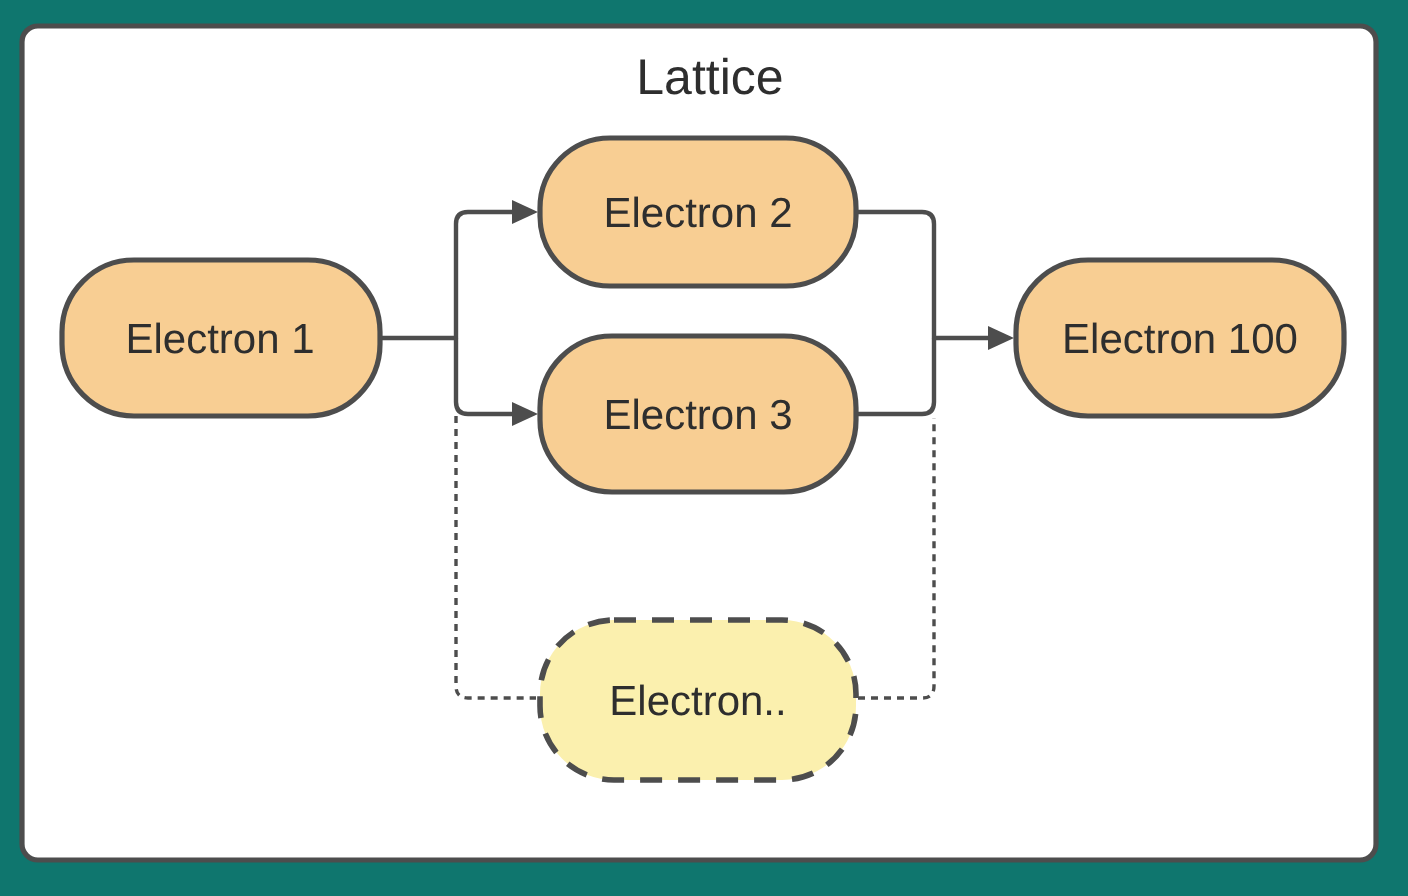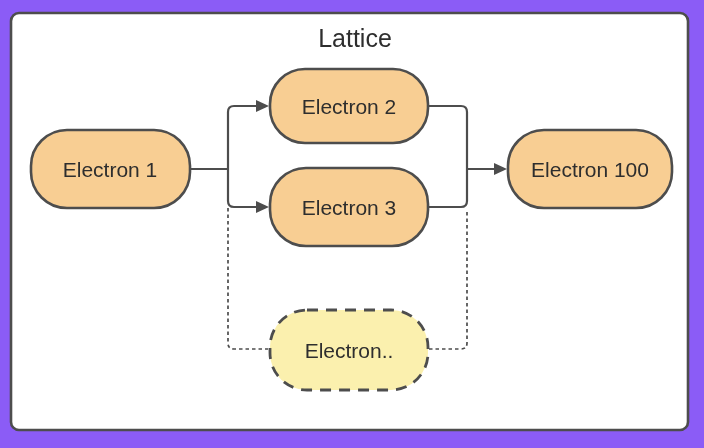--- a/index.html
+++ b/index.html
@@ -5,21 +5,21 @@
   html, body {
     margin: 0;
     padding: 0;
     background: #FFFFFF;
     font-family: "Liberation Sans", sans-serif;
   }
   .stage {
     position: relative;
     width: 704px;
     height: 448px;
-    background: #8b5cf6;
+    background: #0f766e;
     overflow: hidden;
   }
   svg { display: block; }
   .shape {
     stroke: #4D4D4D;
     stroke-width: 2.6;
   }
   .shape.dashed {
     stroke-width: 2.8;
     stroke-dasharray: 11 8;

